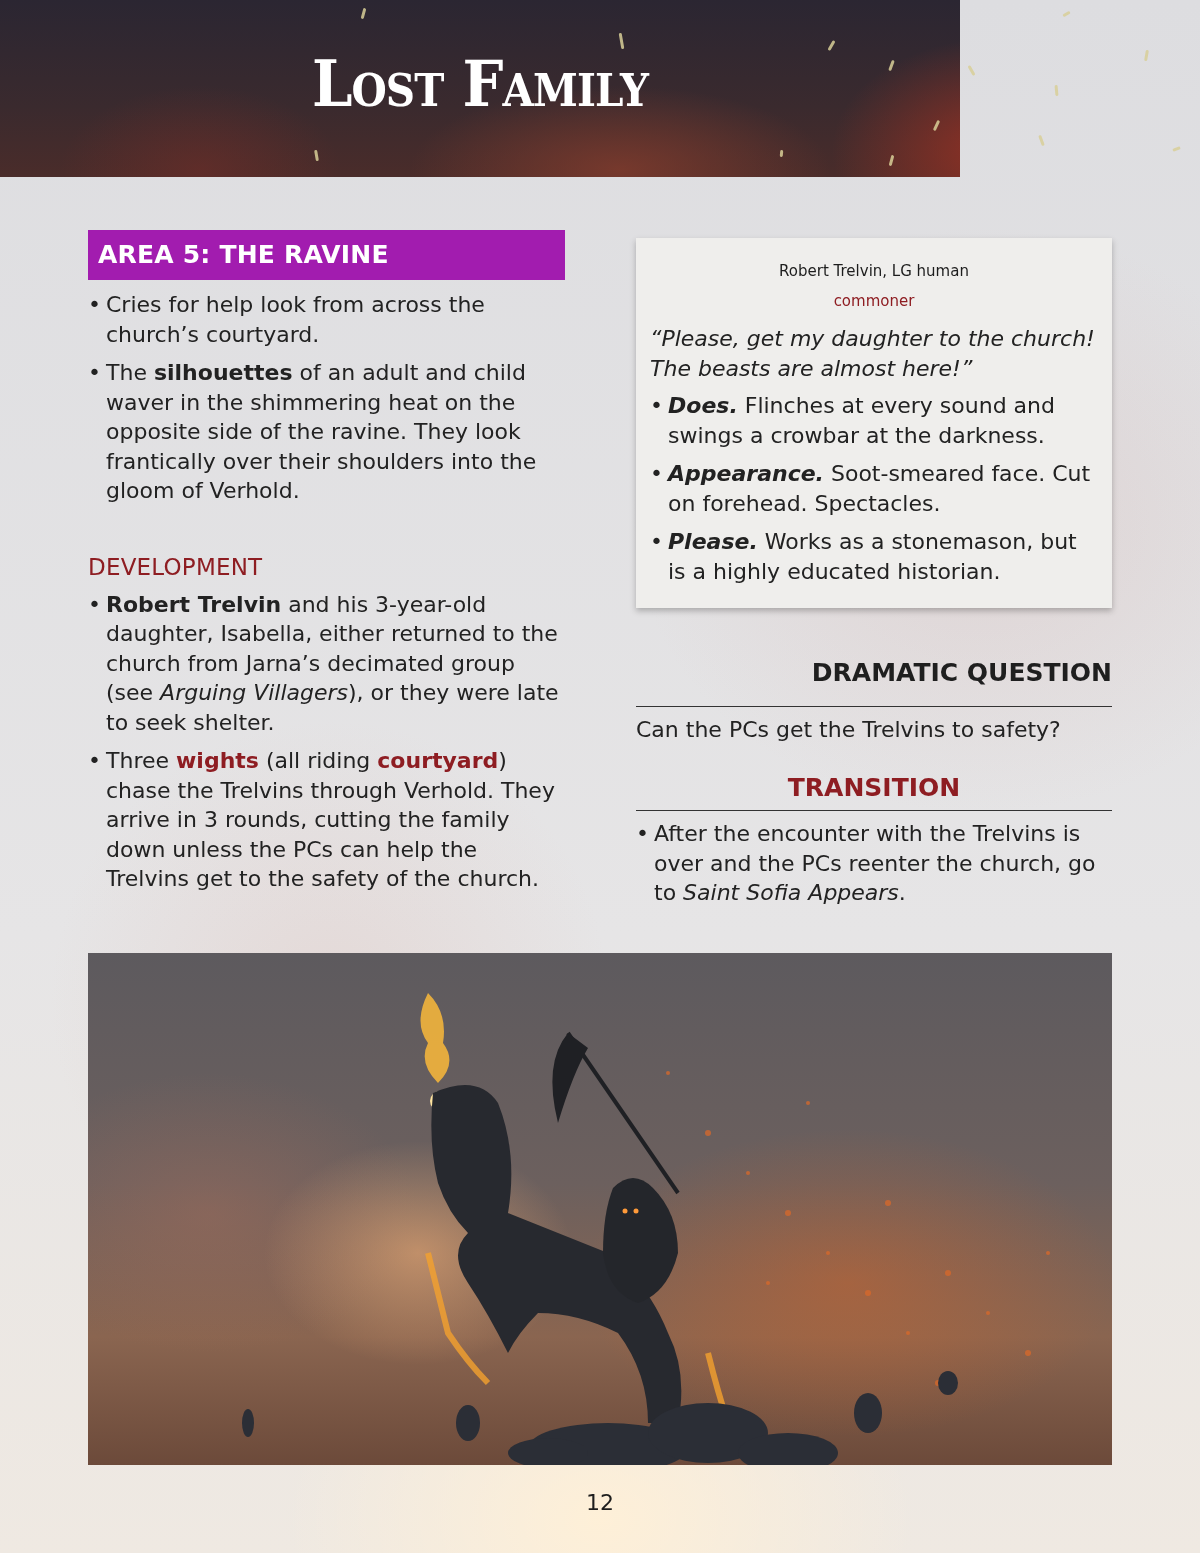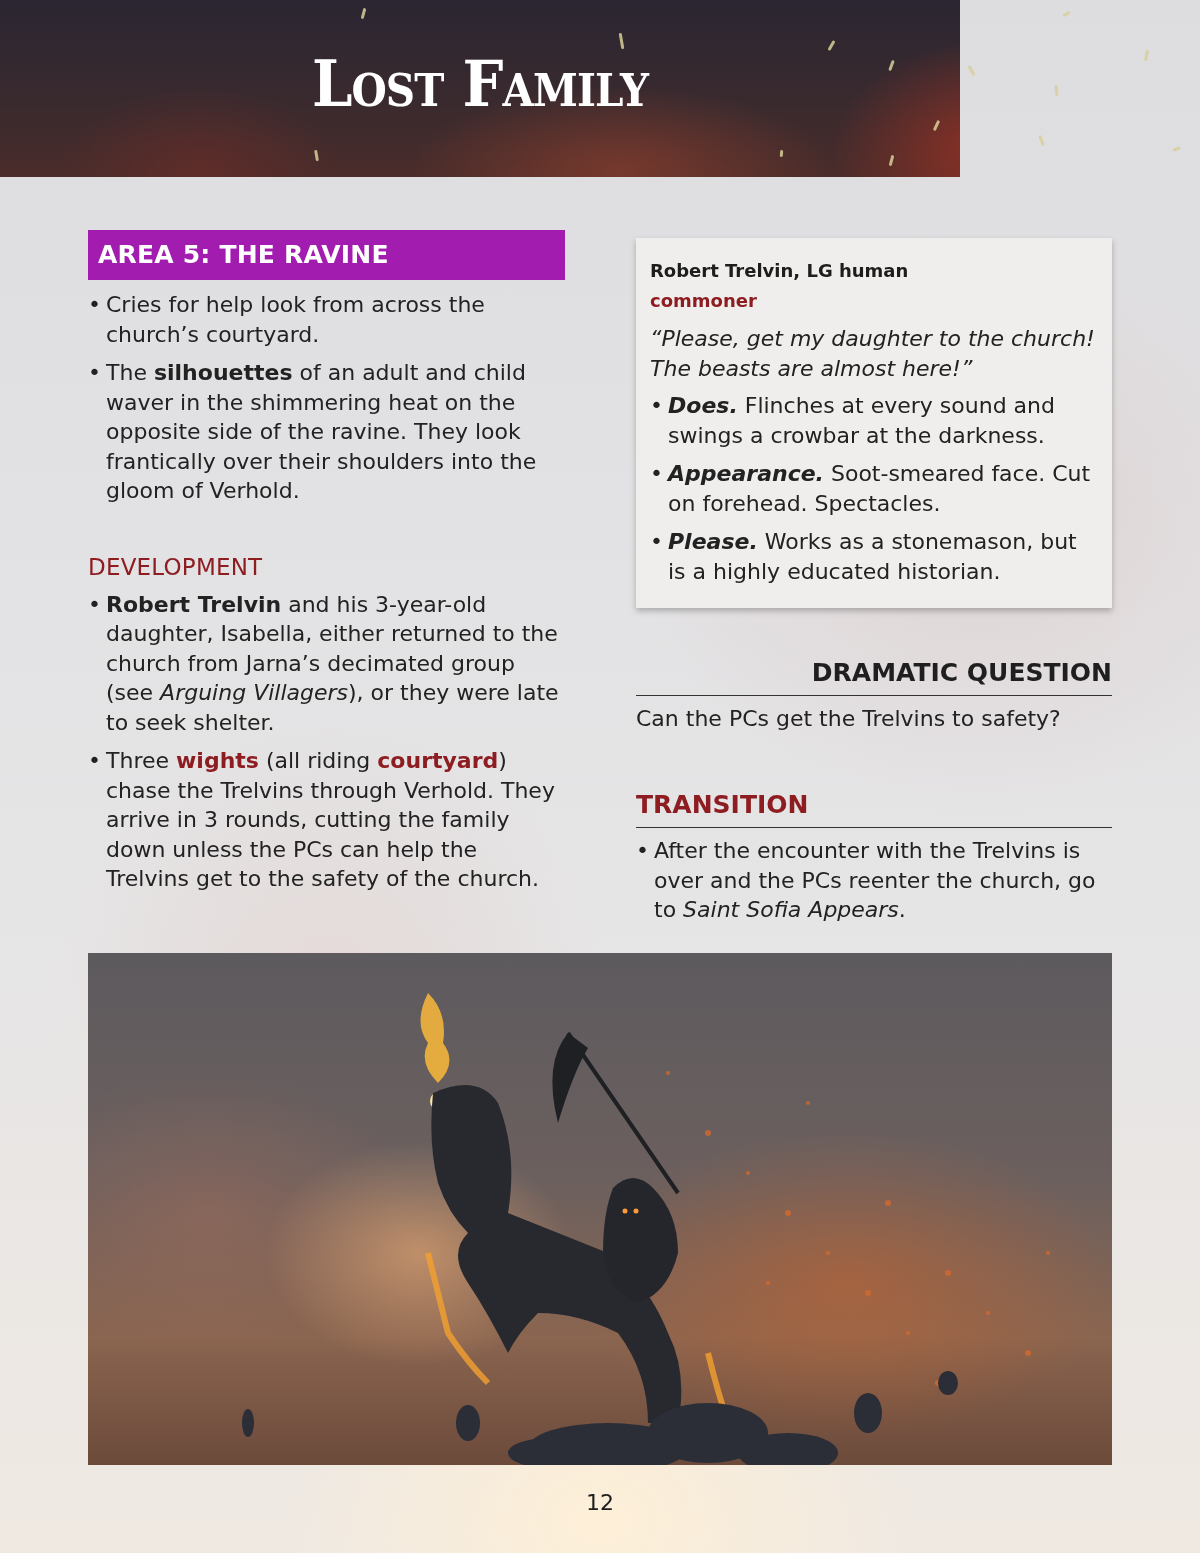--- a/index.html
+++ b/index.html
@@ -64,33 +64,33 @@
     font-size: 23px; font-weight: bold; color: #8e1d22; letter-spacing: 0.2px;
   }
   .dev-title { margin-top: 48px; font-weight: normal; }
 
   .statblock {
     width: 476px; height: 370px;
     background: #efeeec;
     box-shadow: 0 3px 6px rgba(0,0,0,0.25);
     padding: 18px 14px 10px 14px;
   }
-  .sb-name { font-weight: bold; font-size: 18px; line-height: 30px; color: #1d1d1d; }
+  .sb-name { font-weight: normal; font-size: 15px; line-height: 30px; color: #1d1d1d; text-align: center; }
   .sb-quote { font-style: italic; font-size: 22px; line-height: 29.5px; margin-top: 8px; color: #222; }
   .statblock ul.bullets { margin-top: 8px; }
   .statblock ul.bullets li { padding-left: 18px; }
 
   .dq-title {
     margin-top: 50px; text-align: right; font-weight: bold; font-size: 25px; color: #1f1f1f;
-    padding-bottom: 8px; border-bottom: 1.5px solid #333;
+    padding-bottom: 19px; border-bottom: 1.5px solid #333;
   }
   .dq-text { font-size: 22px; line-height: 30px; margin-top: 8px; color: #222; }
   .tr-title {
-    margin-top: 56px; font-weight: bold; font-size: 25px; color: #8e1d22;
-    padding-bottom: 8px; border-bottom: 1.5px solid #333;
+    margin-top: 28px; font-weight: bold; font-size: 25px; color: #8e1d22;
+    padding-bottom: 8px; border-bottom: 1.5px solid #333; text-align: center;
   }
   .col-right ul.bullets { margin-top: 8px; }
 
   .art {
     position: absolute; left: 88px; top: 953px; width: 1024px; height: 512px;
     overflow: hidden;
     background:
       radial-gradient(ellipse 220px 160px at 330px 300px, rgba(250,180,120,0.55), rgba(0,0,0,0) 70%),
       radial-gradient(ellipse 380px 220px at 760px 330px, rgba(210,100,40,0.45), rgba(0,0,0,0) 70%),
       radial-gradient(ellipse 300px 200px at 120px 260px, rgba(170,110,90,0.4), rgba(0,0,0,0) 70%),

